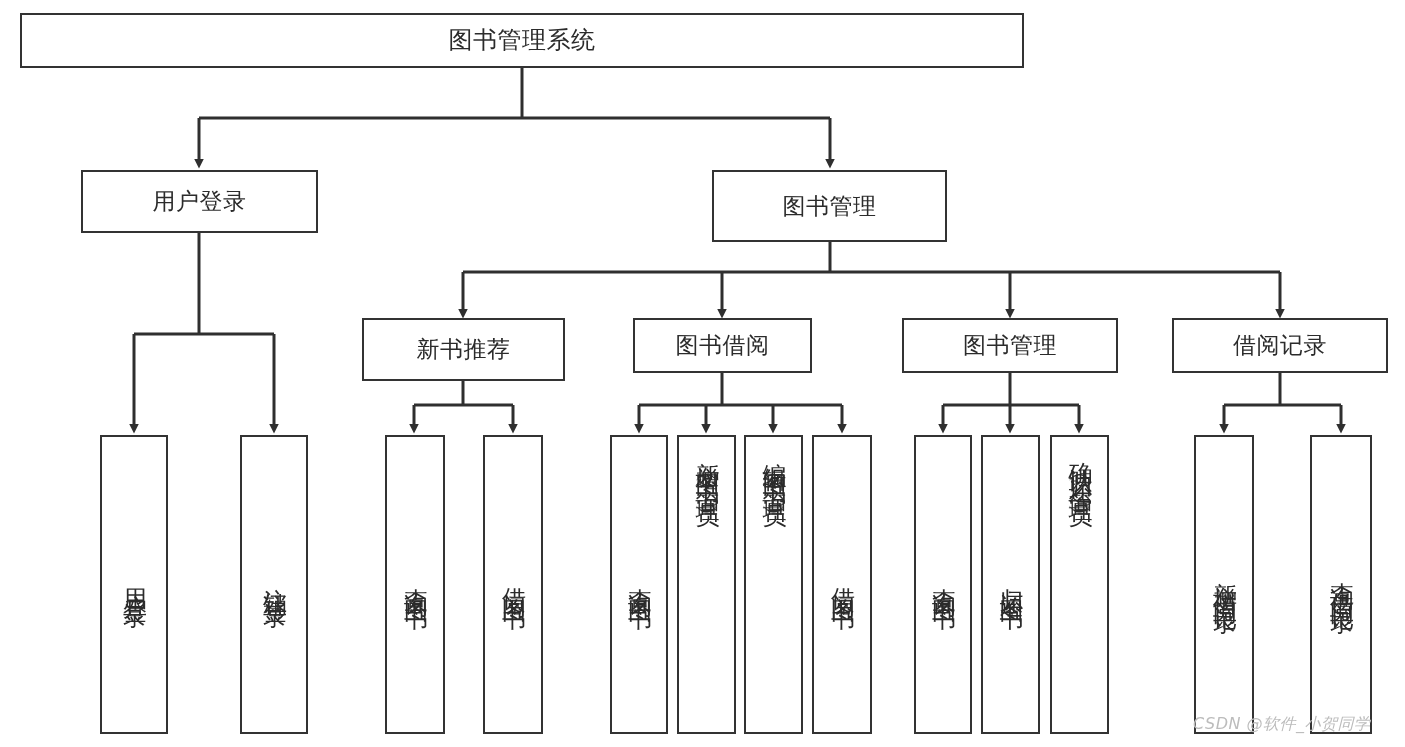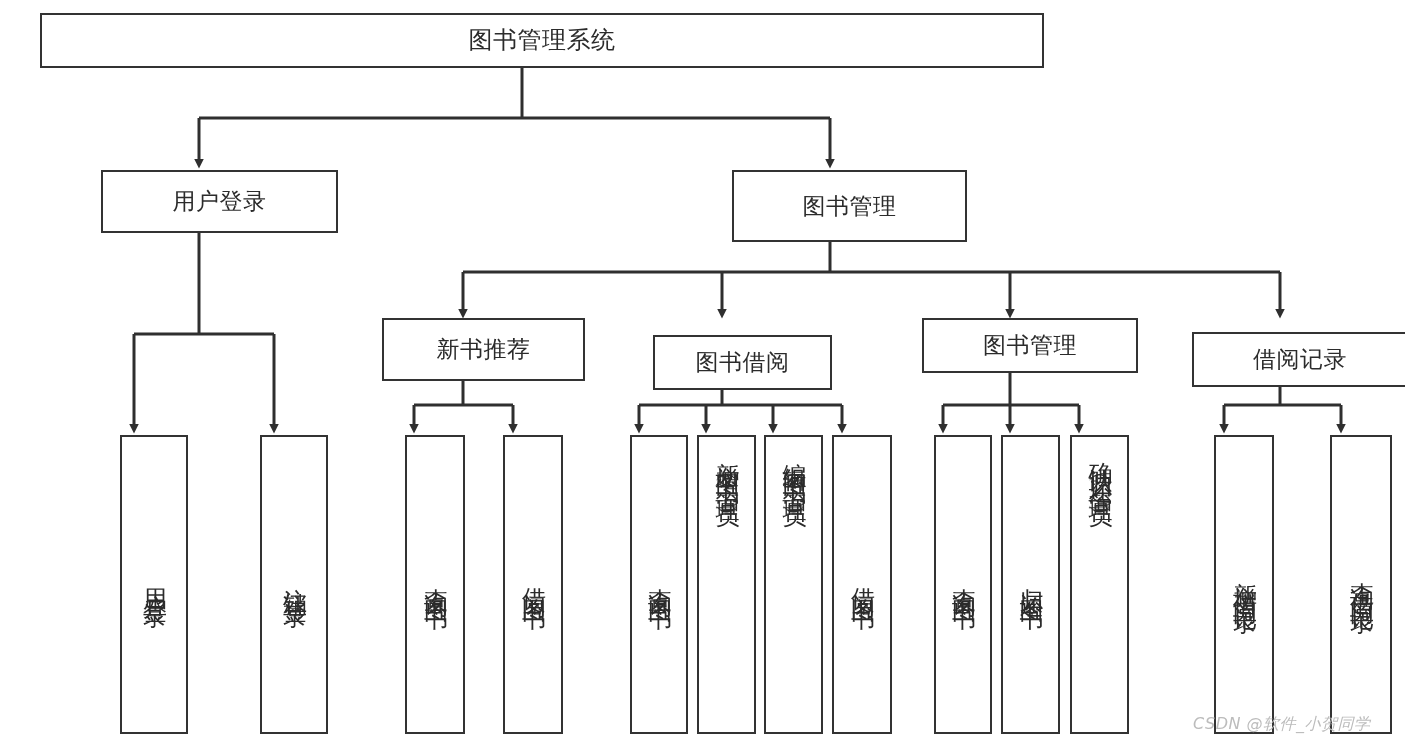--- a/index.html
+++ b/index.html
@@ -13,21 +13,20 @@
   #wires{position:absolute;left:0;top:0;width:1405px;height:747px;}
 
   .node{
     position:absolute;
     box-sizing:border-box;
     background:#ffffff;
     border:2px solid #333333;
     display:flex;
     align-items:center;
     justify-content:center;
-    margin-left:20px;
   }
   .node .label{
     color:#2b2b2b;
     line-height:1.08;
     white-space:nowrap;
     letter-spacing:0.5px;
   }
   .node.horiz .label{font-size:23px;}
   .node.root .label{font-size:24px;}
 
@@ -121,27 +120,27 @@
   <div class="node horiz" style="left:81px;top:170px;width:237px;height:63px;">
     <span class="label">用户登录</span>
   </div>
   <div class="node horiz" style="left:712px;top:170px;width:235px;height:72px;">
     <span class="label">图书管理</span>
   </div>
 
   <div class="node horiz" style="left:362px;top:318px;width:203px;height:63px;">
     <span class="label">新书推荐</span>
   </div>
-  <div class="node horiz" style="left:633px;top:335px;width:179px;height:55px;">
+  <div class="node horiz" style="left:633px;top:318px;width:179px;height:55px;">
     <span class="label">图书借阅</span>
   </div>
   <div class="node horiz" style="left:902px;top:318px;width:216px;height:55px;">
     <span class="label">图书管理</span>
   </div>
-  <div class="node horiz" style="left:1172px;top:332px;width:216px;height:55px;">
+  <div class="node horiz" style="left:1172px;top:318px;width:216px;height:55px;">
     <span class="label">借阅记录</span>
   </div>
 
   <div class="node vert mid" style="left:100px;top:435px;width:68px;height:299px;">
     <span class="label">用户登录</span>
   </div>
   <div class="node vert mid" style="left:240px;top:435px;width:68px;height:299px;">
     <span class="label">注销登录</span>
   </div>
 

